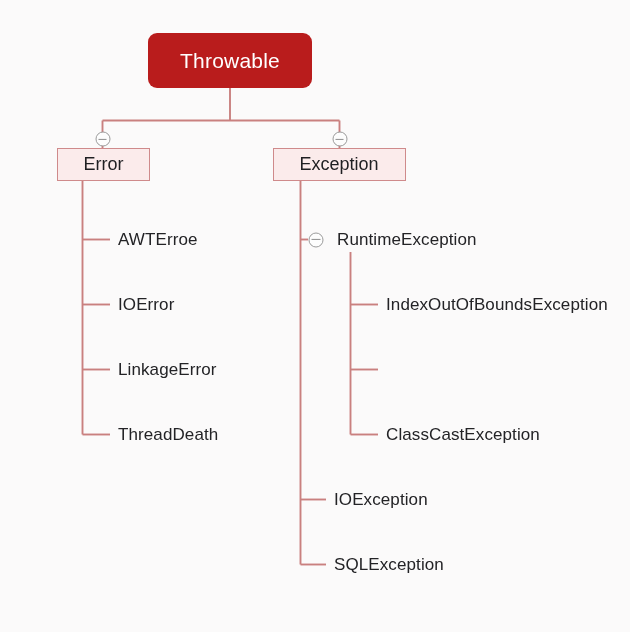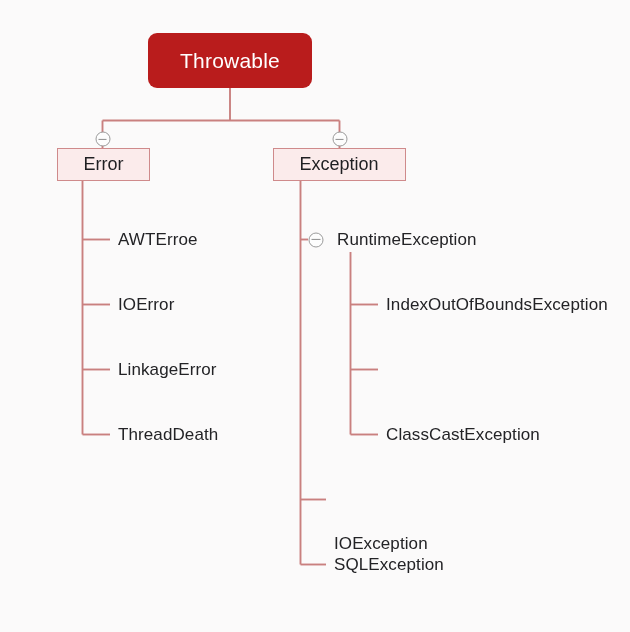--- a/index.html
+++ b/index.html
@@ -166,18 +166,18 @@
   <div class="leaf" style="left:118px; top:239.5px;">AWTErroe</div>
   <div class="leaf" style="left:118px; top:304.5px;">IOError</div>
   <div class="leaf" style="left:118px; top:369.5px;">LinkageError</div>
   <div class="leaf" style="left:118px; top:434.5px;">ThreadDeath</div>
 
   <div class="leaf" style="left:337px; top:239.5px;">RuntimeException</div>
 
   <div class="leaf" style="left:386px; top:304.5px;">IndexOutOfBoundsException</div>
   <div class="leaf" style="left:386px; top:434.5px;">ClassCastException</div>
 
-  <div class="leaf" style="left:334px; top:499.5px;margin-top:44px;">IOException</div>
+  <div class="leaf" style="left:334px; top:499.5px;">IOException</div>
   <div class="leaf" style="left:334px; top:564.5px;">SQLException</div>
 
   <div class="watermark"></div>
 
 </div>
 
 </body></html>

